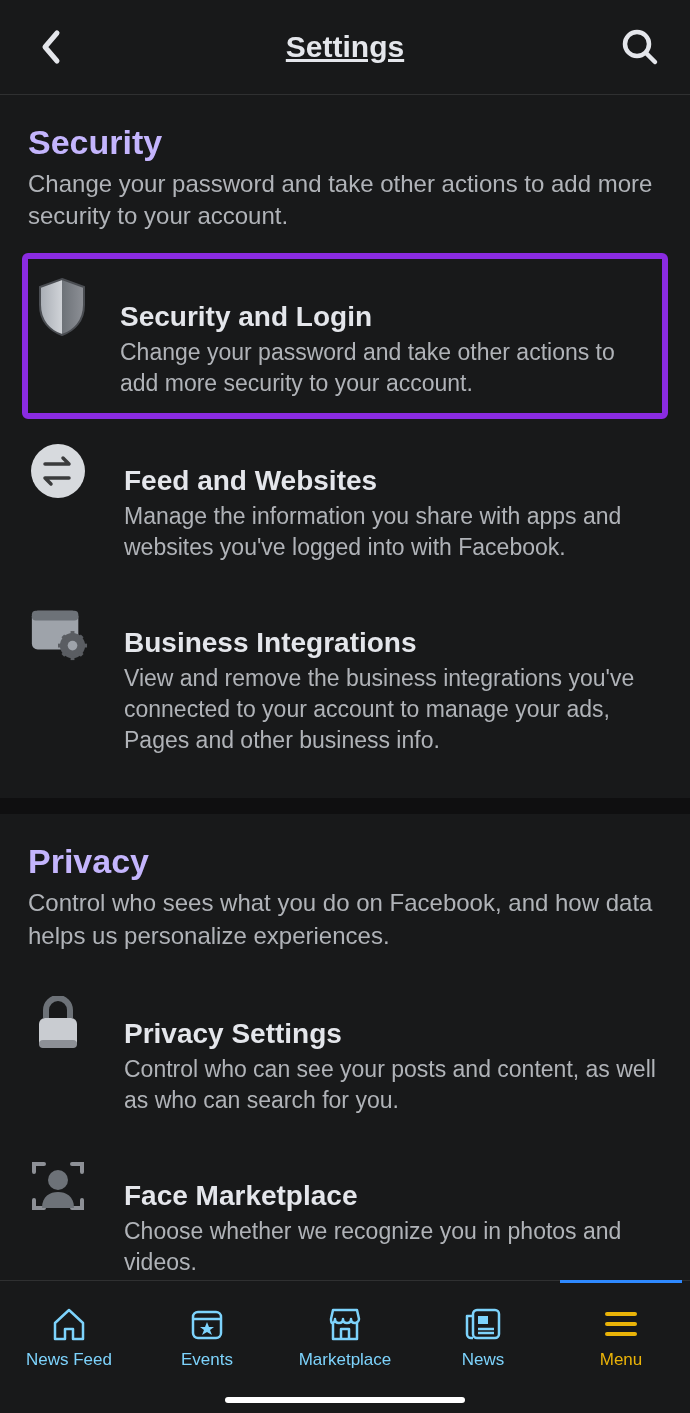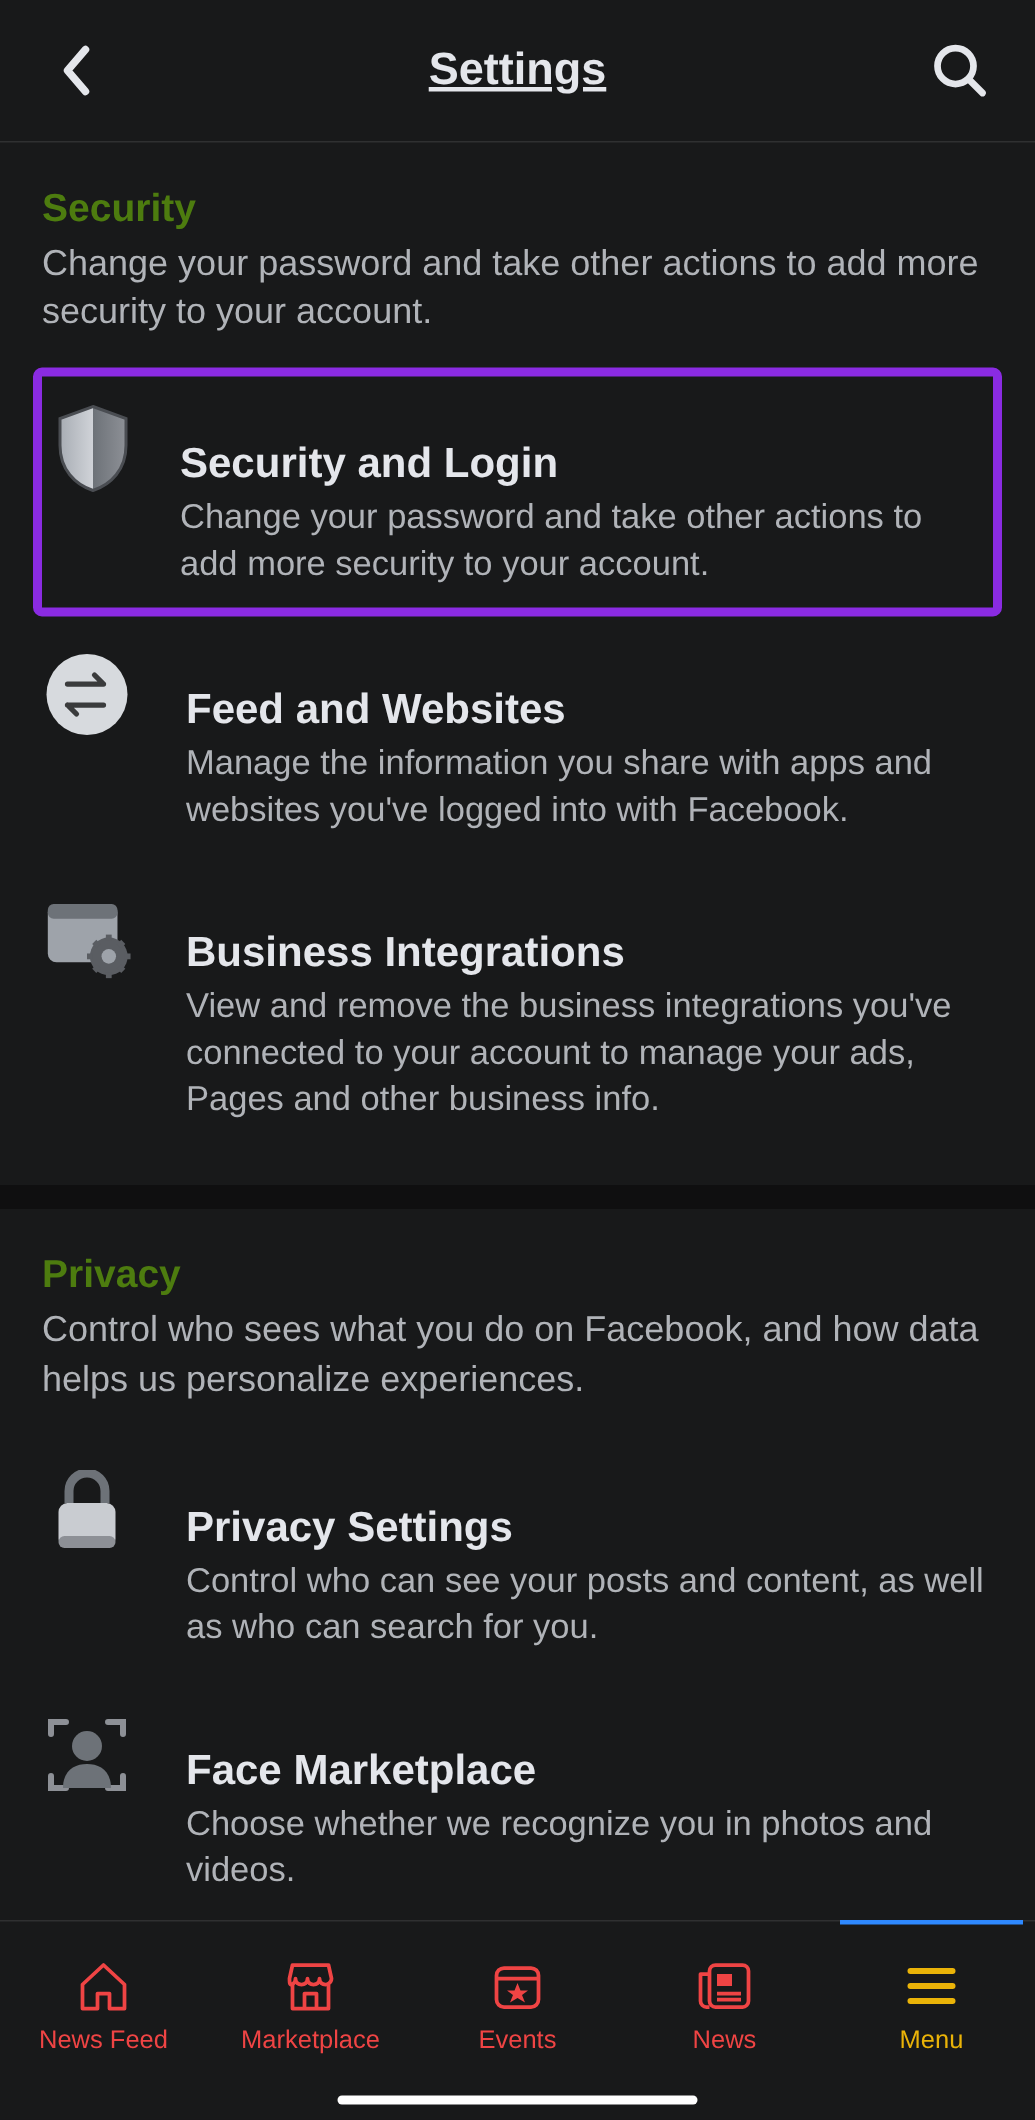--- a/index.html
+++ b/index.html
@@ -2,32 +2,32 @@
 <html><head>
   <meta charset="utf-8">
   <style>
     * { margin: 0; padding: 0; box-sizing: border-box; }
     html, body { width: 690px; height: 1413px; background: #18191a; font-family: -apple-system, Helvetica Neue, Arial, sans-serif; color: #e4e6eb; overflow: hidden; }
     .header { height: 95px; display: flex; align-items: center; justify-content: space-between; padding: 0 28px; border-bottom: 1px solid #2f3031; text-decoration: underline; }
     .header .title { font-size: 30px; font-weight: 700; color: #e4e6eb; text-align: center; flex: 1; }
     .back-btn, .search-btn { width: 44px; height: 44px; display: flex; align-items: center; justify-content: center; color: #e4e6eb; }
     .content { height: calc(1413px - 95px - 133px); overflow: hidden; }
     .section { padding: 28px 28px 20px 28px; }
-    .section-title { font-size: 26px; font-weight: 700; color: #4d7c0f; margin-bottom: 6px; }
+    .section-title { font-size: 34px; font-weight: 700; color: #c4b5fd; margin-bottom: 6px; }
     .section-desc { font-size: 24px; color: #b0b3b8; line-height: 1.35; }
     .item { display: flex; padding: 18px 28px; align-items: flex-start; }
     .item .icon-wrap { width: 60px; height: 60px; flex: 0 0 60px; margin-right: 36px; display: flex; align-items: center; justify-content: center; color: #b0b3b8; margin-top: 4px;}
     .item .text-wrap { flex: 1; margin-top: 28px; }
     .item .item-title { font-size: 28px; font-weight: 600; color: #e4e6eb; margin-bottom: 4px; }
     .item .item-desc { font-size: 23px; color: #b0b3b8; line-height: 1.35; }
     .highlight { border: 6px solid #8a2be2; border-radius: 6px; margin: 0 22px; padding: 14px 6px 14px 10px;}
     .highlight .icon-wrap { margin-right: 28px; margin-left: -6px;}
     .section-gap { height: 16px; background: #0f0f10; }
     .tabbar { position: absolute; bottom: 0; left:0; right:0; height: 133px; background: #18191a; display: flex; border-top: 1px solid #2f3031; padding-bottom: 20px;}
-    .tab { flex: 1; display: flex; flex-direction: column; align-items: center; justify-content: center; color: #ef4444; font-size: 17px; gap: 6px; position: relative;}
+    .tab { flex: 1; display: flex; flex-direction: column; align-items: center; justify-content: center; color: #7dd3fc; font-size: 17px; gap: 6px; position: relative;}
     .tab.active { color: #eab308; }
     .tab.active::before { content:""; position:absolute; top:-1px; left:8px; right:8px; height:3px; background:#2e89ff; }
     .tab .tab-icon { height: 40px; display:flex; align-items:center; justify-content:center;}
     .home-indicator{ position:absolute; bottom:10px; left:50%; transform:translateX(-50%); width:240px; height:6px; background:#fff; border-radius:3px;}
     .items-block{ padding-bottom:24px;}
     svg { display:block; }
   </style>
 </head>
 <body>
 
@@ -164,37 +164,37 @@
   <div class="tab">
     <div class="tab-icon">
       <svg width="38" height="38" viewBox="0 0 38 38" fill="none" stroke="currentColor" stroke-width="2.5" stroke-linejoin="round">
           <path d="M5 18 L19 5 L33 18 V34 H23 V24 H15 V34 H5 Z"></path>
         </svg>
     </div>
     <span>News Feed</span>
   </div>
   <div class="tab">
     <div class="tab-icon">
+      <svg width="36" height="36" viewBox="0 0 36 36" fill="none" stroke="currentColor" stroke-width="2.5" stroke-linejoin="round">
+          <rect x="4" y="6" width="28" height="26" rx="5"></rect>
+          <line x1="4" y1="13" x2="32" y2="13"></line>
+          <path d="M18 16 L20 21 L25 21 L21 24 L23 29 L18 26 L13 29 L15 24 L11 21 L16 21 Z" fill="currentColor" stroke="none"></path>
+        </svg>
+    </div>
+    <span>Events</span>
+  </div>
+  <div class="tab">
+    <div class="tab-icon">
       <svg width="40" height="38" viewBox="0 0 40 38" fill="none" stroke="currentColor" stroke-width="2.5" stroke-linejoin="round">
           <path d="M6 14 L8 5 H32 L34 14 C34 17 31 18 30 18 C28 18 26 17 26 14 C26 17 24 18 22 18 C20 18 18 17 18 14 C18 17 16 18 14 18 C12 18 10 17 10 14 C10 17 8 18 7 18 C6 18 6 16 6 14 Z"></path>
           <path d="M8 18 V34 H32 V18"></path>
           <path d="M16 34 V24 H24 V34"></path>
         </svg>
     </div>
     <span>Marketplace</span>
-  </div>
-  <div class="tab">
-    <div class="tab-icon">
-      <svg width="36" height="36" viewBox="0 0 36 36" fill="none" stroke="currentColor" stroke-width="2.5" stroke-linejoin="round">
-          <rect x="4" y="6" width="28" height="26" rx="5"></rect>
-          <line x1="4" y1="13" x2="32" y2="13"></line>
-          <path d="M18 16 L20 21 L25 21 L21 24 L23 29 L18 26 L13 29 L15 24 L11 21 L16 21 Z" fill="currentColor" stroke="none"></path>
-        </svg>
-    </div>
-    <span>Events</span>
   </div>
   <div class="tab">
     <div class="tab-icon">
       <svg width="40" height="36" viewBox="0 0 40 36" fill="none" stroke="currentColor" stroke-width="2.5" stroke-linejoin="round">
           <rect x="10" y="4" width="26" height="28" rx="4"></rect>
           <path d="M10 10 H4 V28 a4 4 0 0 0 4 4 H10"></path>
           <rect x="15" y="10" width="10" height="8" fill="currentColor" stroke="none"></rect>
           <line x1="15" y1="23" x2="31" y2="23"></line>
           <line x1="15" y1="27" x2="31" y2="27"></line>
         </svg>

